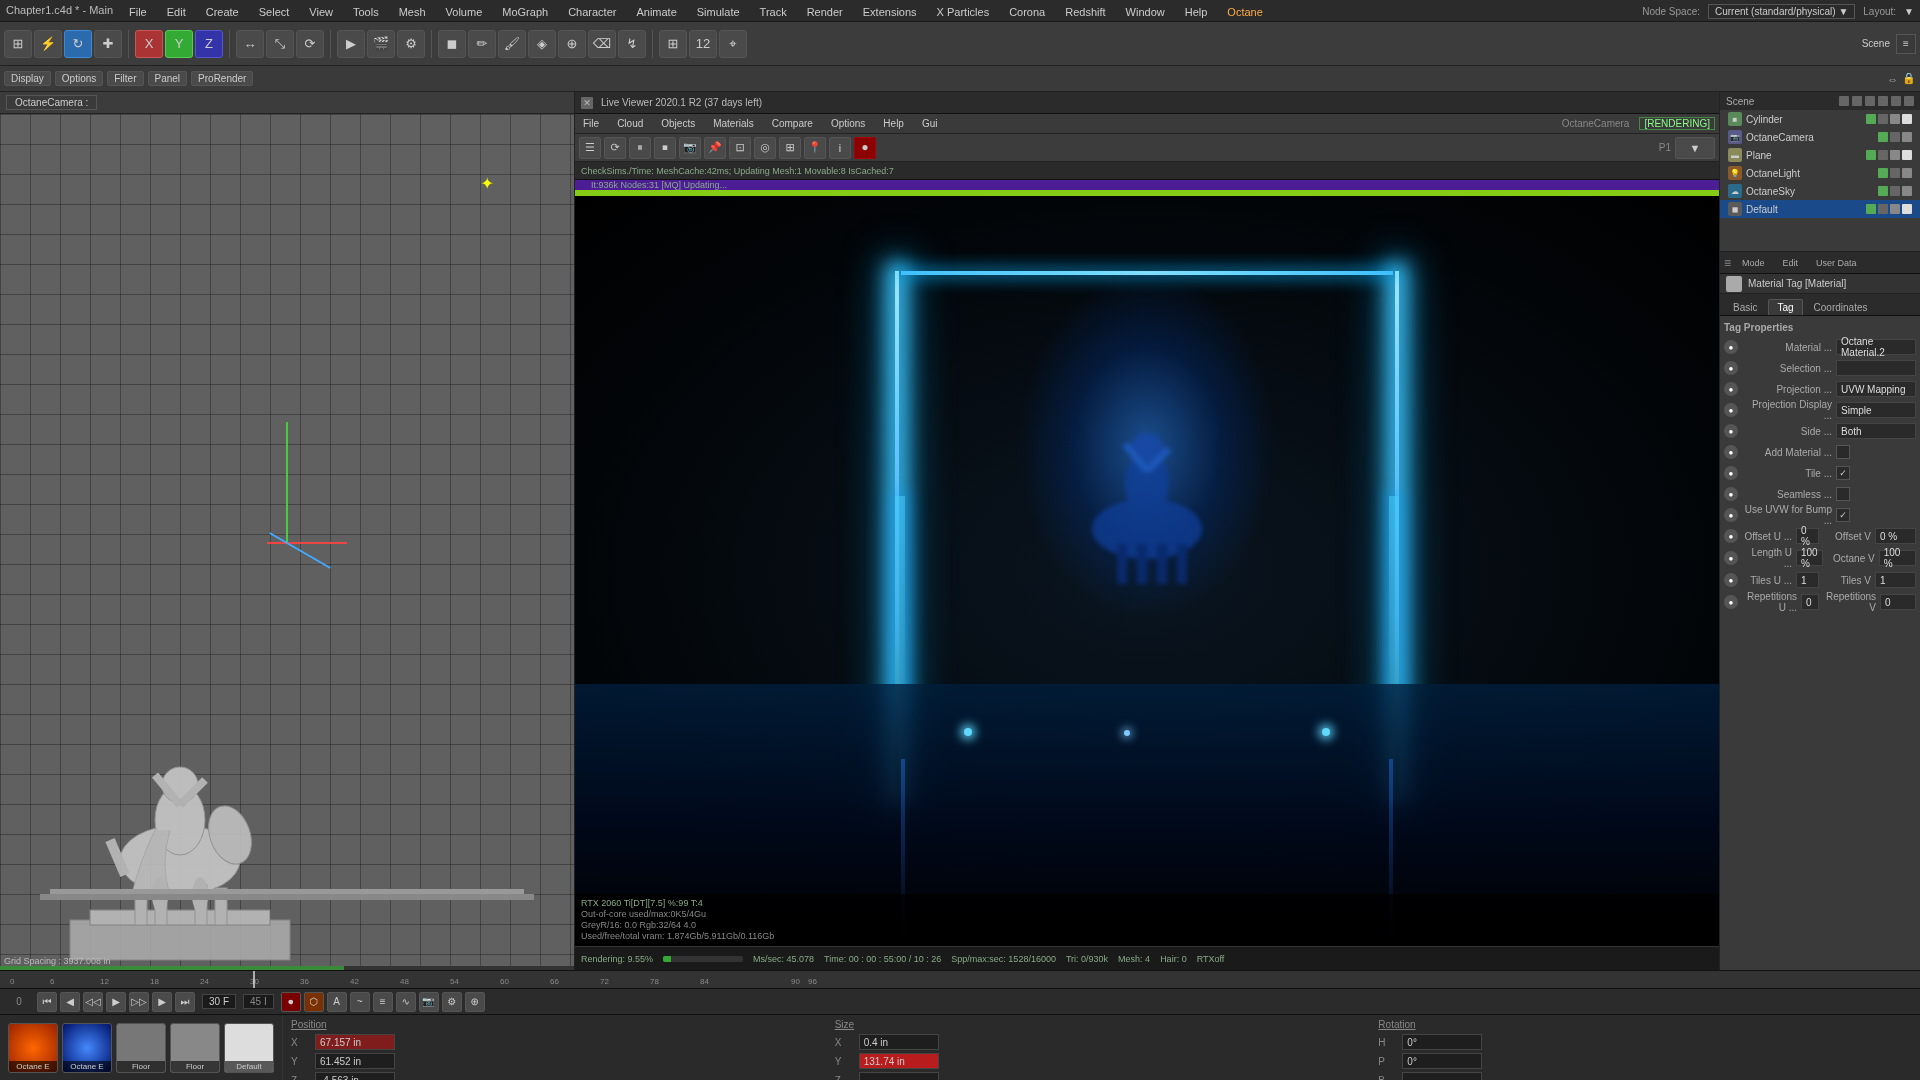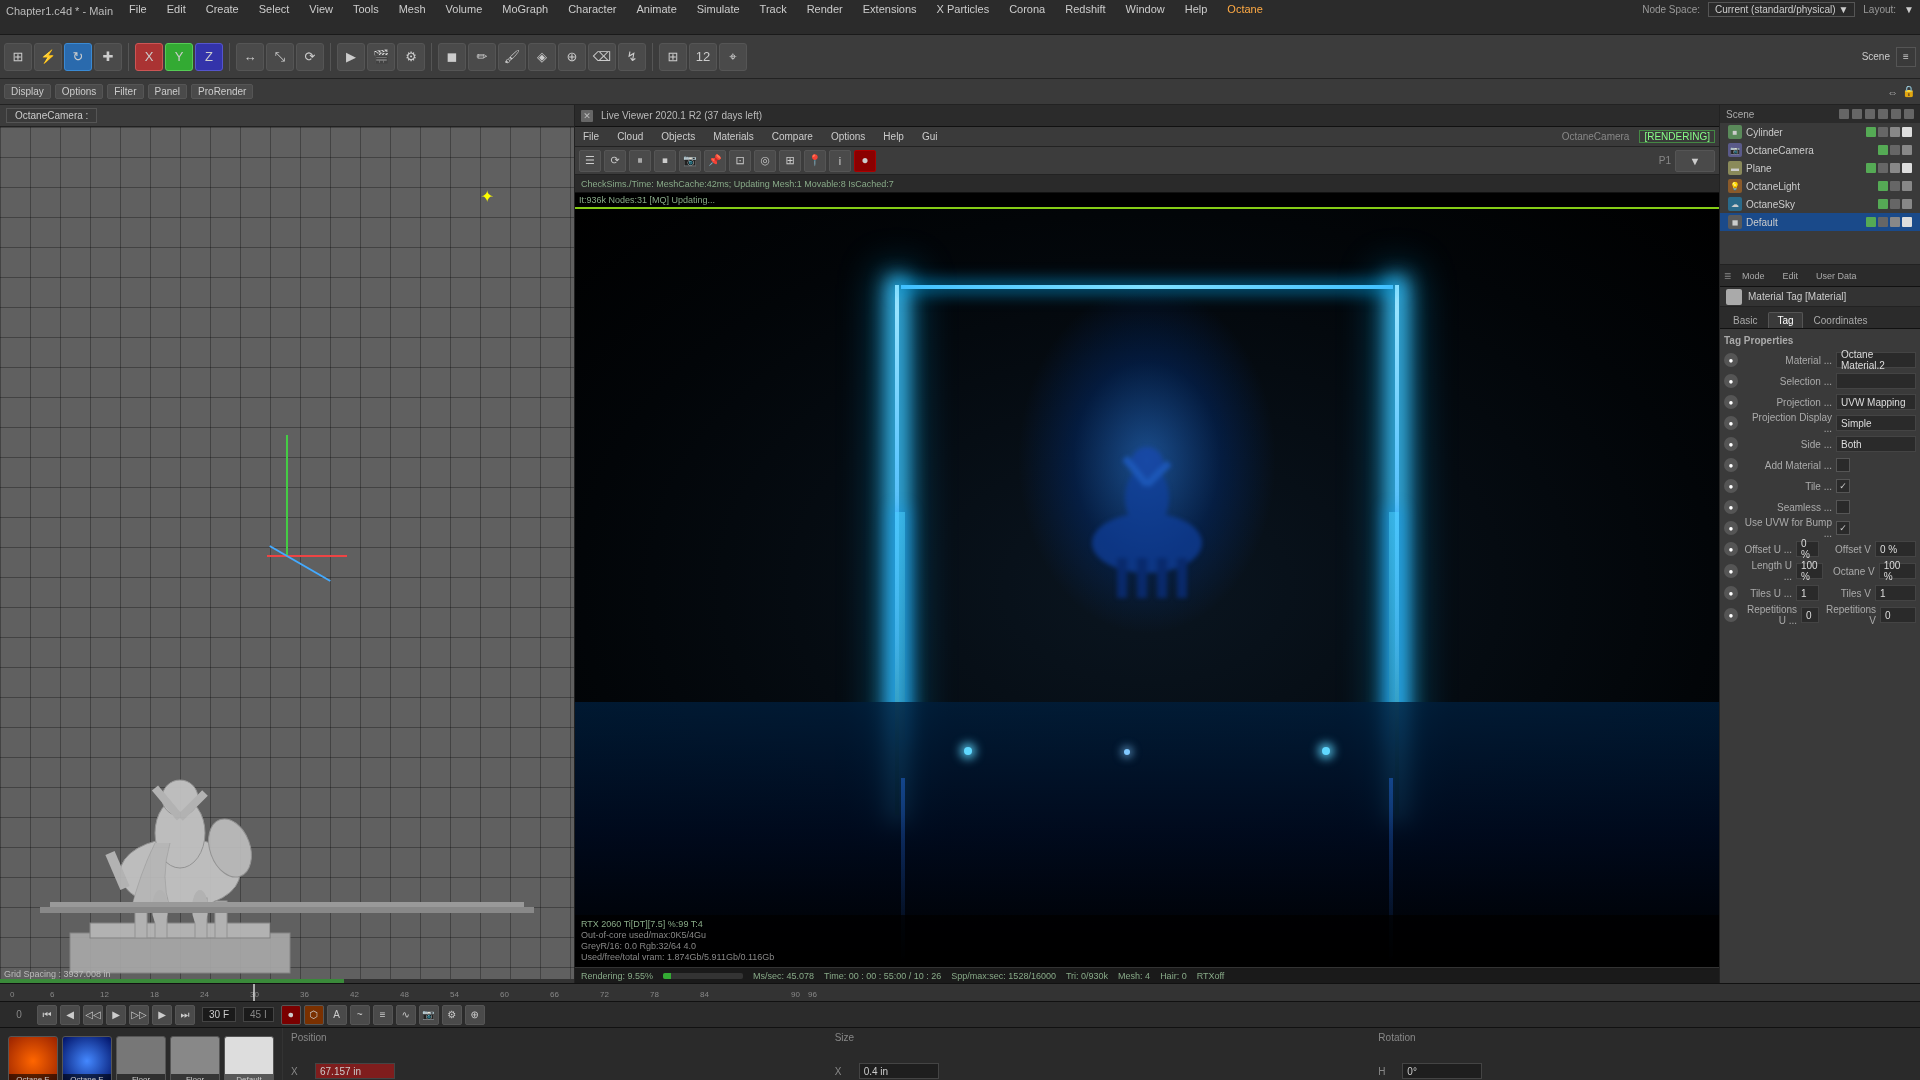--- a/index.html
+++ b/index.html
@@ -13,22 +13,22 @@
       color: #ccc;
       user-select: none;
     }
 
     
     #top-menubar {
       width: 100%;
       height: 22px;
       background: #2b2b2b;
       display: flex;
-      align-items: flex-end;
-      padding: 17px 6px;
+      align-items: flex-start;
+      padding: 4px 6px;
       gap: 12px;
       border-bottom: 1px solid #1a1a1a;
     }
     .menu-item {
       font-size: 11px;
       color: #ccc;
       cursor: pointer;
       padding: 2px 4px;
       white-space: nowrap;
     }
@@ -333,21 +333,21 @@
       position: absolute;
       bottom: 0;
       left: 0;
       right: 0;
       background: rgba(0,0,0,0.75);
       padding: 4px 6px;
     }
     .info-row { font-size: 9px; color: #8a8; margin-bottom: 1px; }
     .info-row-gray { font-size: 9px; color: #888; margin-bottom: 1px; }
     #rendering-progress {
-      height: 16px;
+      height: 24px;
       background: #1a1a1a;
       display: flex;
       align-items: center;
       padding: 0 6px;
       font-size: 9px;
       color: #8a8;
       gap: 10px;
       border-top: 1px solid #333;
       flex-shrink: 0;
     }
@@ -598,21 +598,22 @@
       background: #2a2a2a;
       border-top: 1px solid #111;
       display: flex;
     }
     .attr-section {
       flex: 1;
     }
     .attr-section-title {
       font-size: 10px;
       color: #888;
-      margin-bottom: 20px;
+      margin-bottom: 4px;
+      text-decoration: underline;
     }
     .attr-field-row {
       display: flex;
       align-items: center;
       gap: 4px;
       margin-bottom: 3px;
     }
     .attr-label {
       font-size: 10px;
       color: #888;
@@ -846,21 +847,21 @@
       <div class="oct-btn red">⏺</div>
       <div style="margin-left:auto;display:flex;align-items:center;gap:4px;">
         <span style="font-size:10px;color:#888;">P1</span>
         <div class="oct-btn" style="width:40px;">▼</div>
       </div>
     </div>
 
     <div id="octane-status">
       <span style="color:#88aa88;font-size:9px;">CheckSims./Time: MeshCache:42ms; Updating Mesh:1 Movable:8 IsCached:7</span>
     </div>
-    <div style="height:16px;background:#000000;display:flex;align-items:center;padding:0 4px;border-bottom:2px solid #84cc16;">
+    <div style="height:16px;background:#4c1d95;display:flex;align-items:center;padding:0 16px;border-bottom:6px solid #84cc16;">
       <span style="color:#88aa88;font-size:9px;">It:936k Nodes:31 [MQ] Updating...</span>
     </div>
 
     <div id="octane-render-area">
       <div id="render-scene">
 
         <div class="portal-pillar-left"></div>
         <div class="portal-pillar-right"></div>
 
         <div style="position:absolute;left:28.5%;right:28.5%;top:10%;height:4px;background:linear-gradient(to right,#40c0ff,#80e0ff,#40c0ff);box-shadow:0 0 15px 5px rgba(0,180,255,0.5);"></div>

